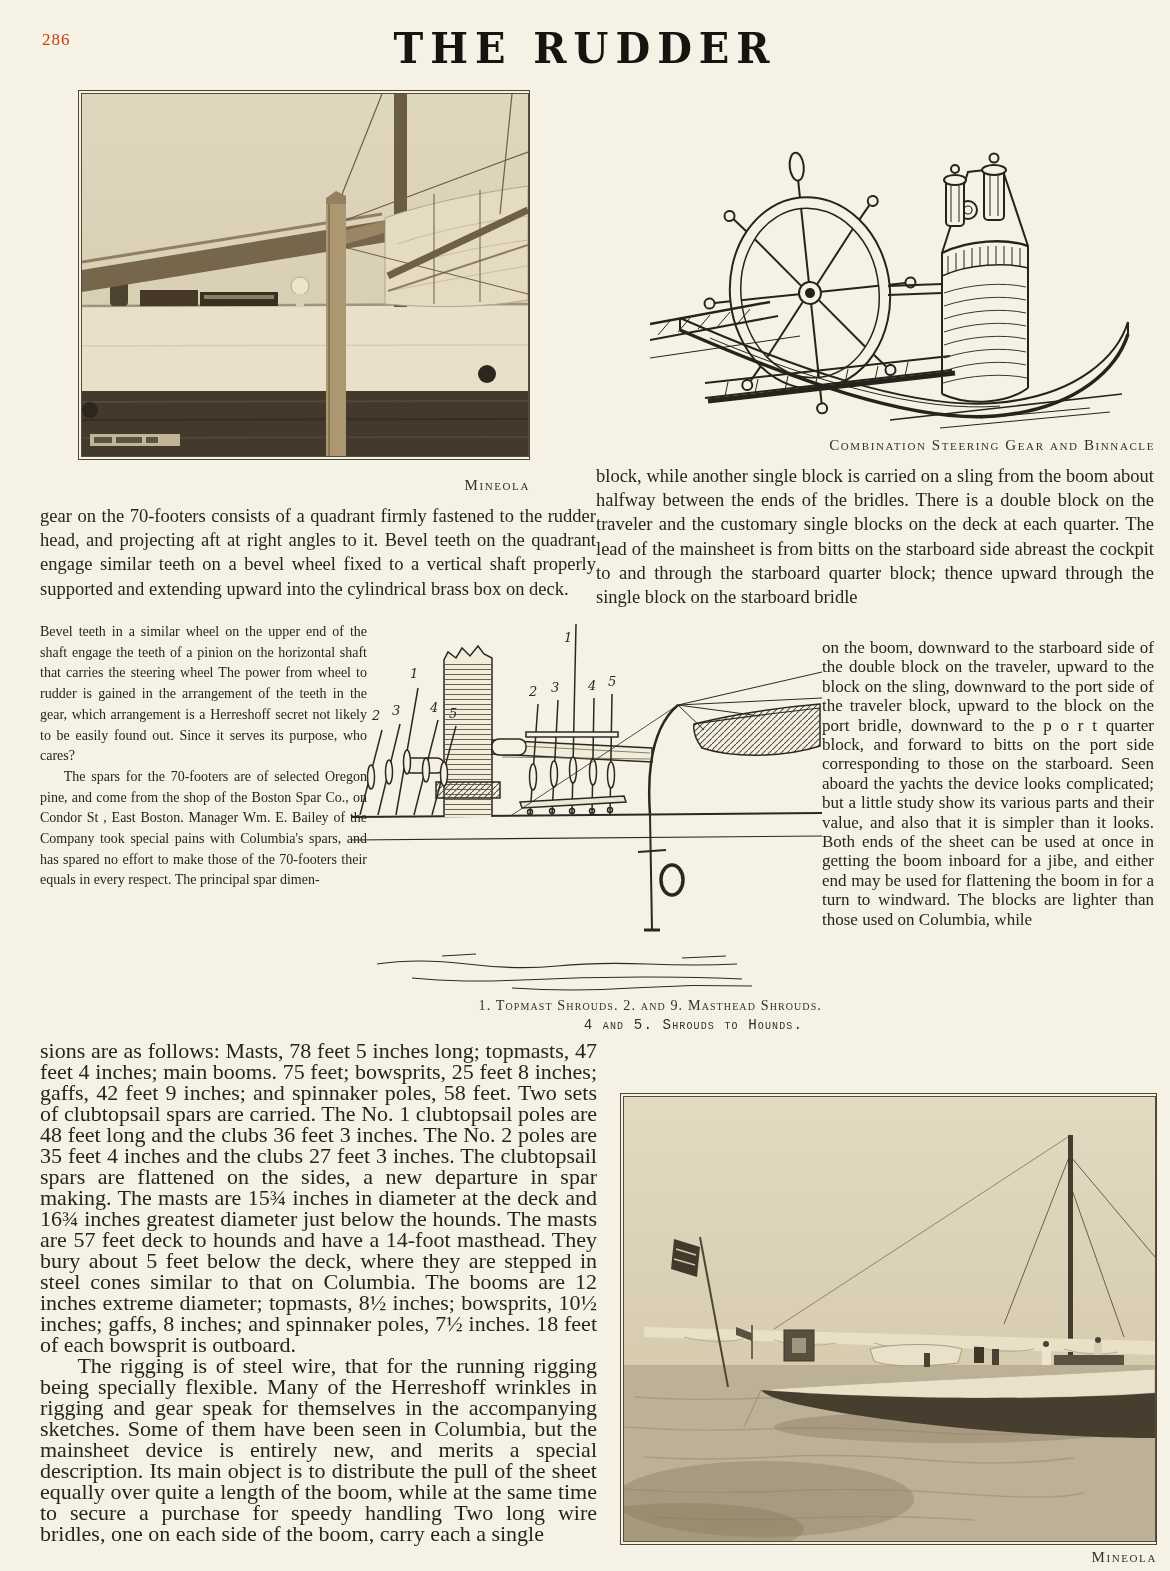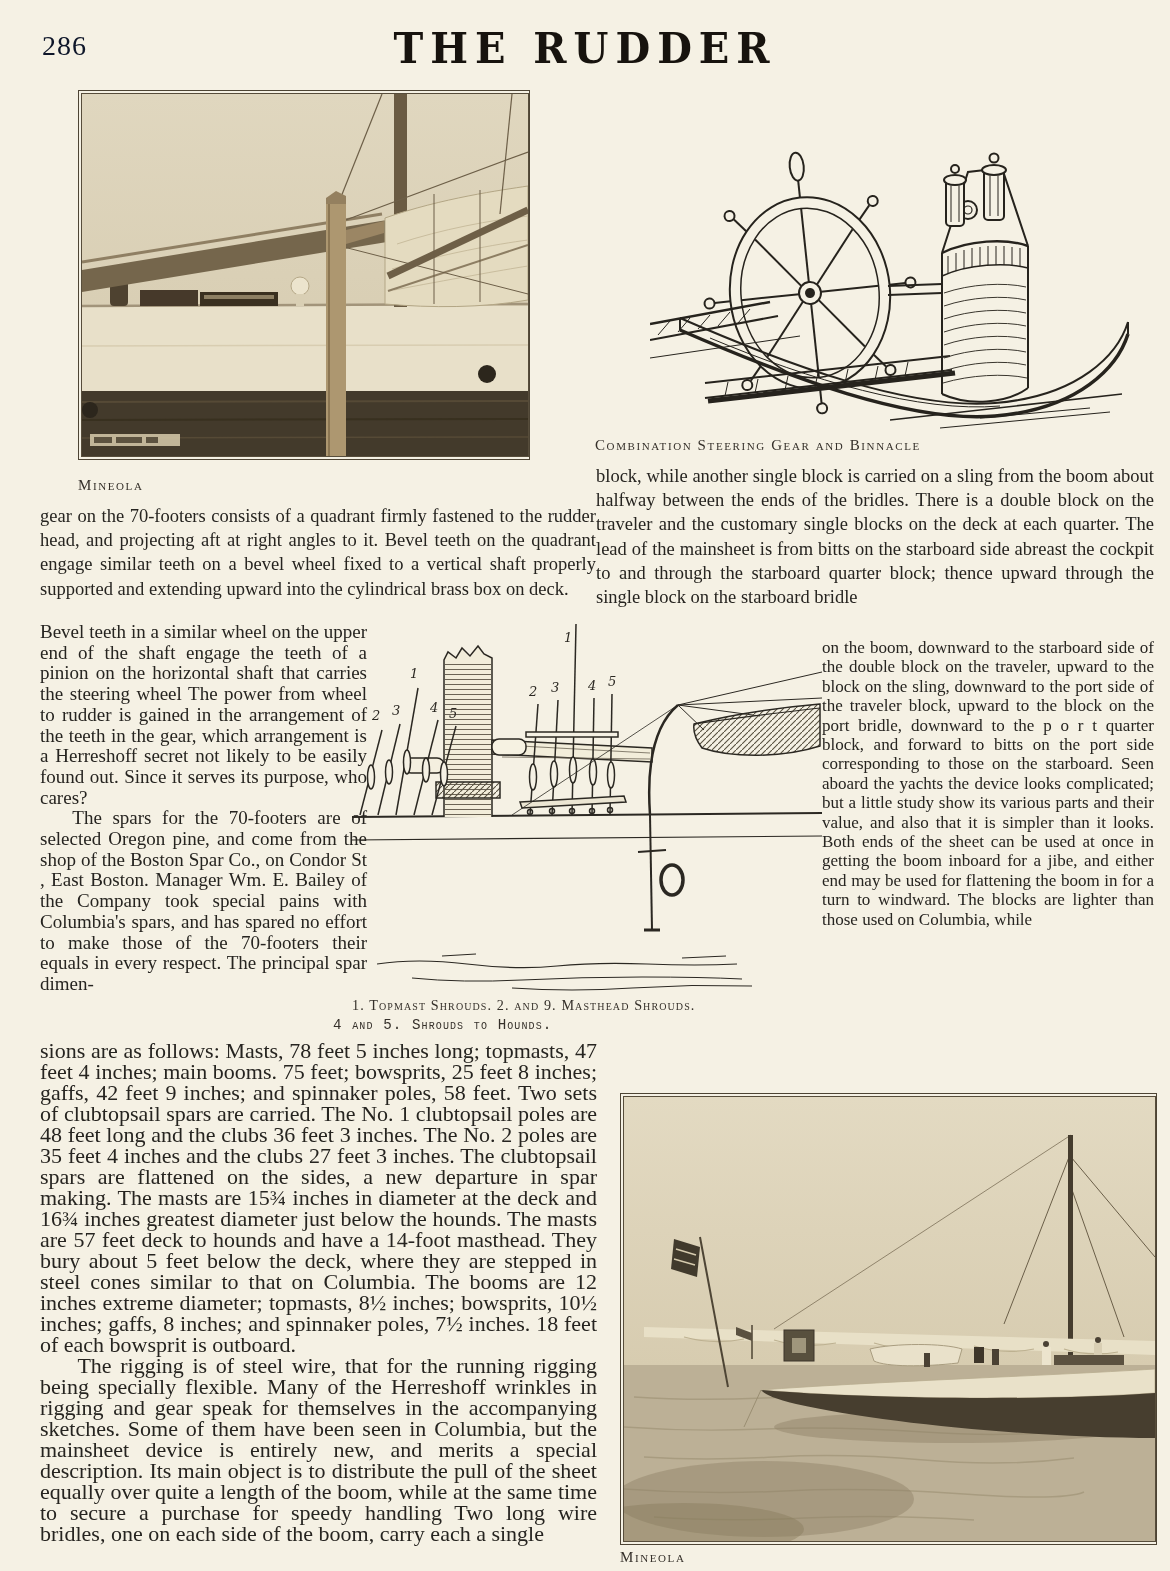--- a/index.html
+++ b/index.html
@@ -3,44 +3,44 @@
 <meta charset="utf-8">
 <style>
   html,body{margin:0;padding:0;background:#8a8577;}
   .page{
     position:relative; width:1170px; height:1571px; margin:0 auto;
     background:#f5f1e4; overflow:hidden;
     font-family:"Liberation Serif", serif; color:#262420;
   }
   .abs{position:absolute;}
   
-  .page-num{font-size:28px; letter-spacing:1px; color:#0f172a;}
+  .page-num{font-size:17px; letter-spacing:1px; color:#c2410c;}
   .masthead{
     left:0; right:0; top:24px; text-align:center;
     font-family:"DejaVu Serif", serif; font-weight:700;
     font-size:40px; letter-spacing:7px; color:#17130e;
     transform:scaleY(1.08);
   }
   
   .body-text{ text-align:justify; }
   .body-text p{ margin:0; }
   .body-text p.ind{ text-indent:1.7em; }
   .colA  {font-size:18.5px; line-height:24.2px;}
-  .colNar{font-size:19px; line-height:20.7px;}
+  .colNar{font-size:14px; line-height:20.7px;}
   .colC  {font-size:22px;   line-height:21px;}
   .rNar  {font-size:17px; line-height:19.4px;}
   .rC    {font-size:18.5px; line-height:23px;}
   
   .photo-frame{
     box-sizing:border-box; border:1px solid #4d4434; padding:2px;
     background:#f5f1e4;
   }
   .photo-frame svg{display:block; border:1px solid #574d3b;}
   .caption{
-    font-variant:small-caps; letter-spacing:1.6px; text-align:left;
+    font-variant:small-caps; letter-spacing:1.6px; text-align:right;
     font-size:15px; color:#35302a;
   }
   .caption.small{font-size:14.2px; letter-spacing:1.1px;}
   .lineart svg{display:block;}
 </style>
 </head>
 <body>
 
 <div class="page">
 

